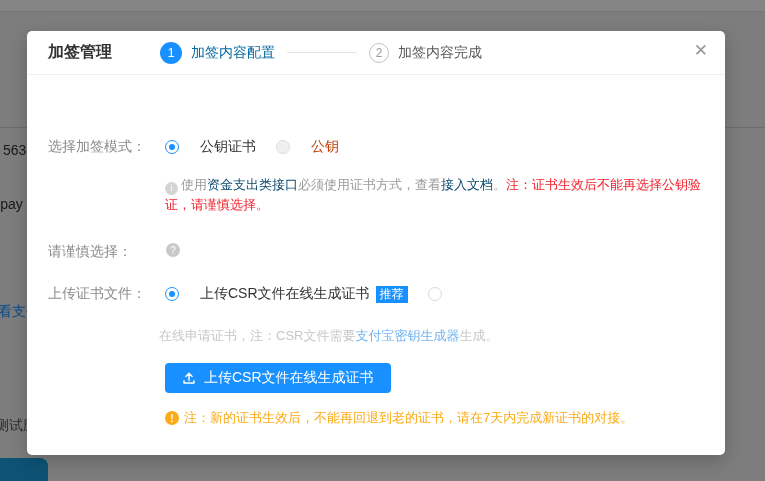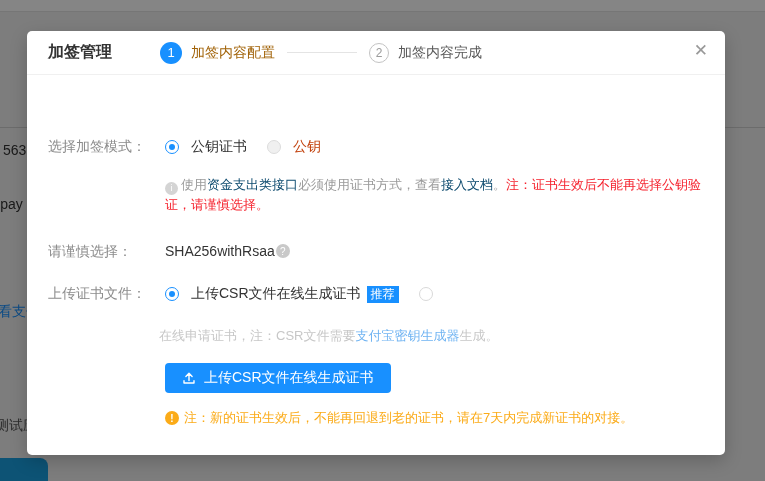--- a/index.html
+++ b/index.html
@@ -21,35 +21,35 @@
   .modal { position:absolute; left:27px; top:31px; width:698px; height:424px; background:#fff;
            border-radius:5px; box-shadow:0 6px 18px rgba(0,0,0,.2); }
   .modal-header { position:relative; height:44px; display:flex; align-items:center;
                   padding:0 16px 0 21px; border-bottom:1px solid #f0f0f0; }
   .modal-title { font-size:16px; font-weight:bold; color:#333; }
   .steps { display:flex; align-items:center; margin-left:48px; font-size:14px; }
   .step-circle { width:22px; height:22px; border-radius:50%; display:flex; align-items:center;
                  justify-content:center; font-size:13px; flex:none; }
   .step-circle.active { background:#1890ff; color:#fff; }
   .step-circle.wait { width:20px; height:20px; border:1px solid #c3c3c3; color:#9b9b9b; background:#fff; font-size:12px; }
-  .step-label { margin-left:9px; color:#a16207; }
+  .step-label { margin-left:9px; color:#0369a1; }
   .step-label.wait { color:#595959; }
   .step-line { width:70px; height:1px; background:#e4e4e4; margin:0 12px; }
   .close-btn { position:absolute; right:17px; top:11px; font-size:17px; color:#999; cursor:pointer; line-height:1; }
 
   .modal-body { position:relative; }
   .form-label { position:absolute; left:21px; color:#8c8c8c; font-size:14px; }
   .ctrl { position:absolute; left:138px; font-size:14px; color:#333; display:flex; align-items:center; }
 
   .radio { width:14px; height:14px; border-radius:50%; border:1px solid #d9d9d9; background:#fff;
            display:inline-flex; align-items:center; justify-content:center; flex:none; }
   .radio.checked { border-color:#1890ff; }
   .radio.checked .dot { width:6px; height:6px; border-radius:50%; background:#1890ff; }
   .radio.disabled { background:#f0f0f0; border-color:#dcdcdc; }
-  .radio-label { margin-left:12px; }
+  .radio-label { margin-left:21px; }
   .radio-label.disabled { color:#c2410c; }
   .opt-gap { margin-left:20px; }
 
   .info-block { position:absolute; left:138px; top:100px; width:560px; font-size:13px;
                 line-height:19px; color:#9b9b9b; }
   .info-icon { display:inline-flex; width:13px; height:13px; border-radius:50%; background:#d4d4d4;
                color:#fff; font-size:9px; align-items:center; justify-content:center;
                vertical-align:-2px; margin-right:3px; }
   .link { color:#0c4a6e; }
   .red-note { color:#f5222d; }
@@ -116,21 +116,20 @@
         <span class="radio disabled opt-gap"></span>
         <span class="radio-label disabled">公钥</span>
       </div>
 
       <div class="info-block">
         <span class="info-icon">i</span><span>使用</span><span class="link">资金支出类接口</span><span>必须使用证书方式，查看</span><span class="link">接入文档</span><span>。</span><span class="red-note">注：证书生效后不能再选择公钥验证，请谨慎选择。</span>
       </div>
 
       <span class="form-label r-enc">请谨慎选择：</span>
       <div class="ctrl r-enc">
-        <span>SHA256withRsaa</span>
         <span class="help-icon">?</span>
       </div>
 
       <span class="form-label r-upload">上传证书文件：</span>
       <div class="ctrl r-upload">
         <span class="radio checked">
             <span class="dot"></span>
           </span>
         <span class="radio-label">上传CSR文件在线生成证书</span>
         <span class="badge">推荐</span>

